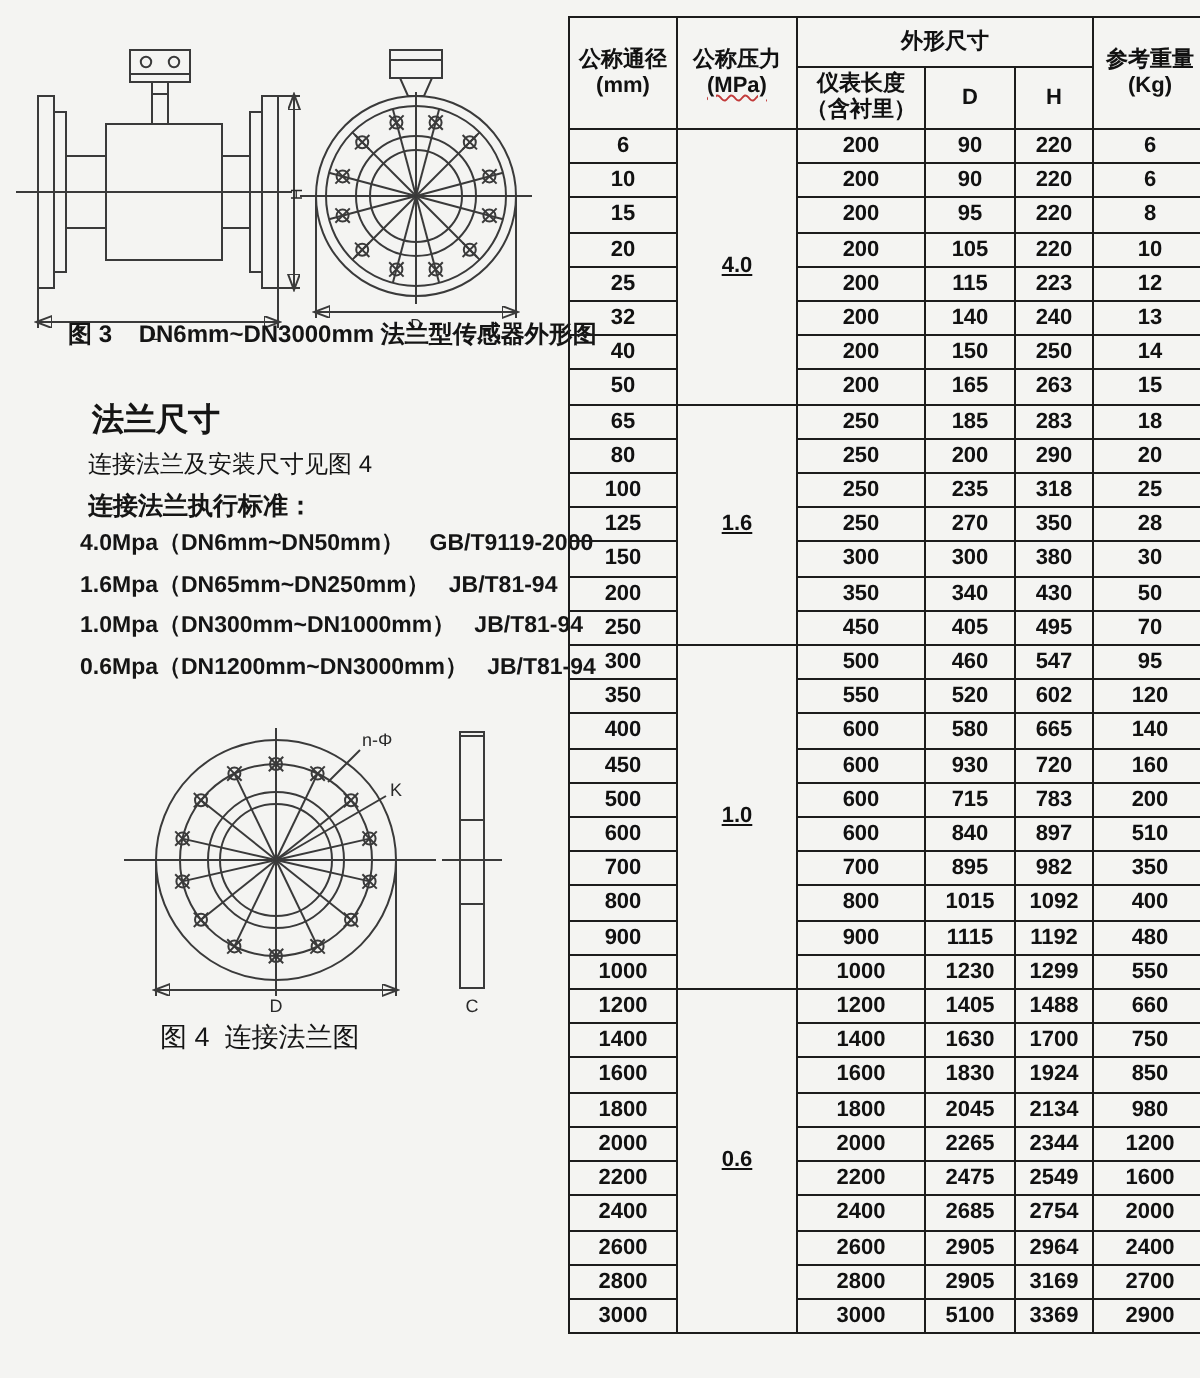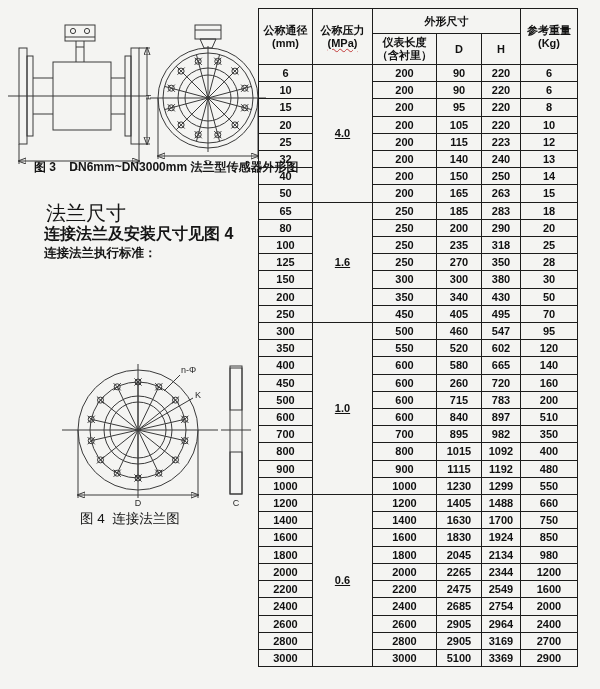--- a/index.html
+++ b/index.html
@@ -11,35 +11,35 @@
   }
   .page{position:relative;width:600px;height:689px;background:#f4f4f2;overflow:hidden;}
 
   
   .fig3-side{position:absolute;left:6px;top:20px;}
   .fig3-front{position:absolute;left:150px;top:22px;}
   .fig3-caption{
     position:absolute;left:34px;top:159px;width:240px;
     font-size:12px;font-weight:700;white-space:pre;letter-spacing:0px;
   }
-  .flange-heading{position:absolute;left:46px;top:200px;font-size:20px;font-weight:400;}
-  .flange-line1{position:absolute;left:44px;top:224px;font-size:16px;font-weight:700;}
+  .flange-heading{position:absolute;left:46px;top:200px;font-size:16px;font-weight:700;}
+  .flange-line1{position:absolute;left:44px;top:224px;font-size:12px;font-weight:400;}
   .flange-line2{position:absolute;left:44px;top:245px;font-size:12.5px;font-weight:600;}
   .standards{position:absolute;left:40px;top:262px;font-size:11.5px;font-weight:600;line-height:20.5px;}
   .standards div{white-space:pre;}
   .fig4{position:absolute;left:60px;top:358px;}
   .fig4-caption{position:absolute;left:80px;top:510px;font-size:13.5px;font-weight:400;white-space:pre;}
 
   svg line, svg rect, svg circle, svg path, svg polyline{
     stroke:#3a3a3a;fill:none;stroke-width:1;
   }
   svg text{fill:#2a2a2a;stroke:none;font-family:"Liberation Sans","DejaVu Sans",sans-serif;}
 
   
-  .table-wrap{position:absolute;left:258px;top:8px;width:288px;}
+  .table-wrap{position:absolute;left:284px;top:8px;width:288px;}
   table.spec{
     border-collapse:collapse;table-layout:fixed;width:319px;
     font-size:11px;font-weight:700;color:#111;
   }
   table.spec th, table.spec td{
     border:1.6px solid #1c1c1c;
     text-align:center;vertical-align:middle;
     padding:0;line-height:13px;
     overflow:hidden;
   }
@@ -180,20 +180,26 @@
     <line x1="108" y1="76" x2="108" y2="137" stroke-width="0.7"></line>
     <line x1="8" y1="134" x2="108" y2="134" stroke-width="0.7" marker-start="url(#s2a)" marker-end="url(#s2a)"></line>
     <text x="58" y="143" font-size="8" text-anchor="middle">D</text>
   </svg>
 
   <div class="fig3-caption">图 3    DN6mm~DN3000mm 法兰型传感器外形图</div>
 
   <div class="flange-heading">法兰尺寸</div>
   <div class="flange-line1">连接法兰及安装尺寸见图 4</div>
   <div class="flange-line2">连接法兰执行标准：</div>
+  <div class="standards">
+    <div>4.0Mpa（DN6mm~DN50mm）    GB/T9119-2000</div>
+    <div>1.6Mpa（DN65mm~DN250mm）   JB/T81-94</div>
+    <div>1.0Mpa（DN300mm~DN1000mm）   JB/T81-94</div>
+    <div>0.6Mpa（DN1200mm~DN3000mm）   JB/T81-94</div>
+  </div>
 
   <svg class="fig4" width="195" height="152" viewBox="0 0 195 152">
     <defs>
       <marker id="s3a" markerWidth="9" markerHeight="8" refX="7" refY="3" orient="auto-start-reverse">
         <path d="M0,0 L8,3 L0,6 Z" fill="#3a3a3a" stroke="none"></path>
       </marker>
       <pattern id="hatch4" width="5" height="5" patternUnits="userSpaceOnUse" patternTransform="rotate(45)">
         <line x1="0" y1="0" x2="0" y2="5" stroke="#4a4a4a" stroke-width="1.3"></line>
       </pattern>
     </defs>
@@ -447,21 +453,21 @@
           <tr>
             <td>400</td>
             <td>600</td>
             <td>580</td>
             <td>665</td>
             <td>140</td>
           </tr>
           <tr>
             <td>450</td>
             <td>600</td>
-            <td>260</td>
+            <td>930</td>
             <td>720</td>
             <td>160</td>
           </tr>
           <tr>
             <td>500</td>
             <td>600</td>
             <td>715</td>
             <td>783</td>
             <td>200</td>
           </tr>

